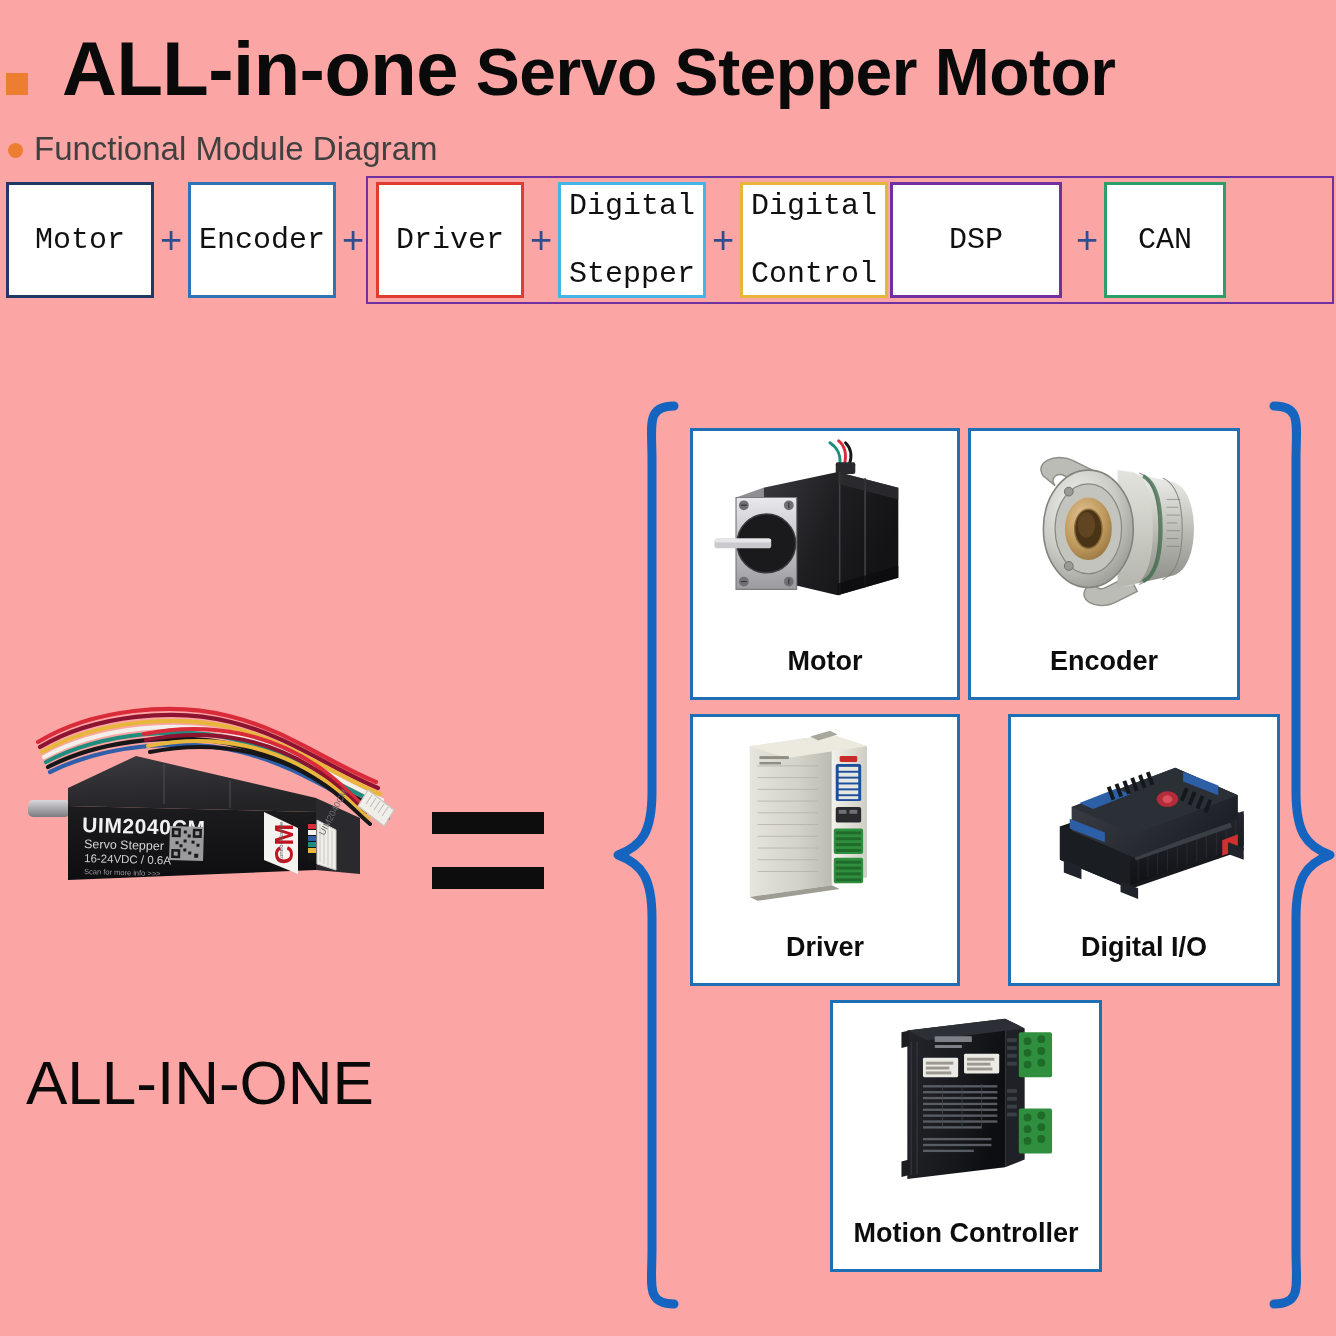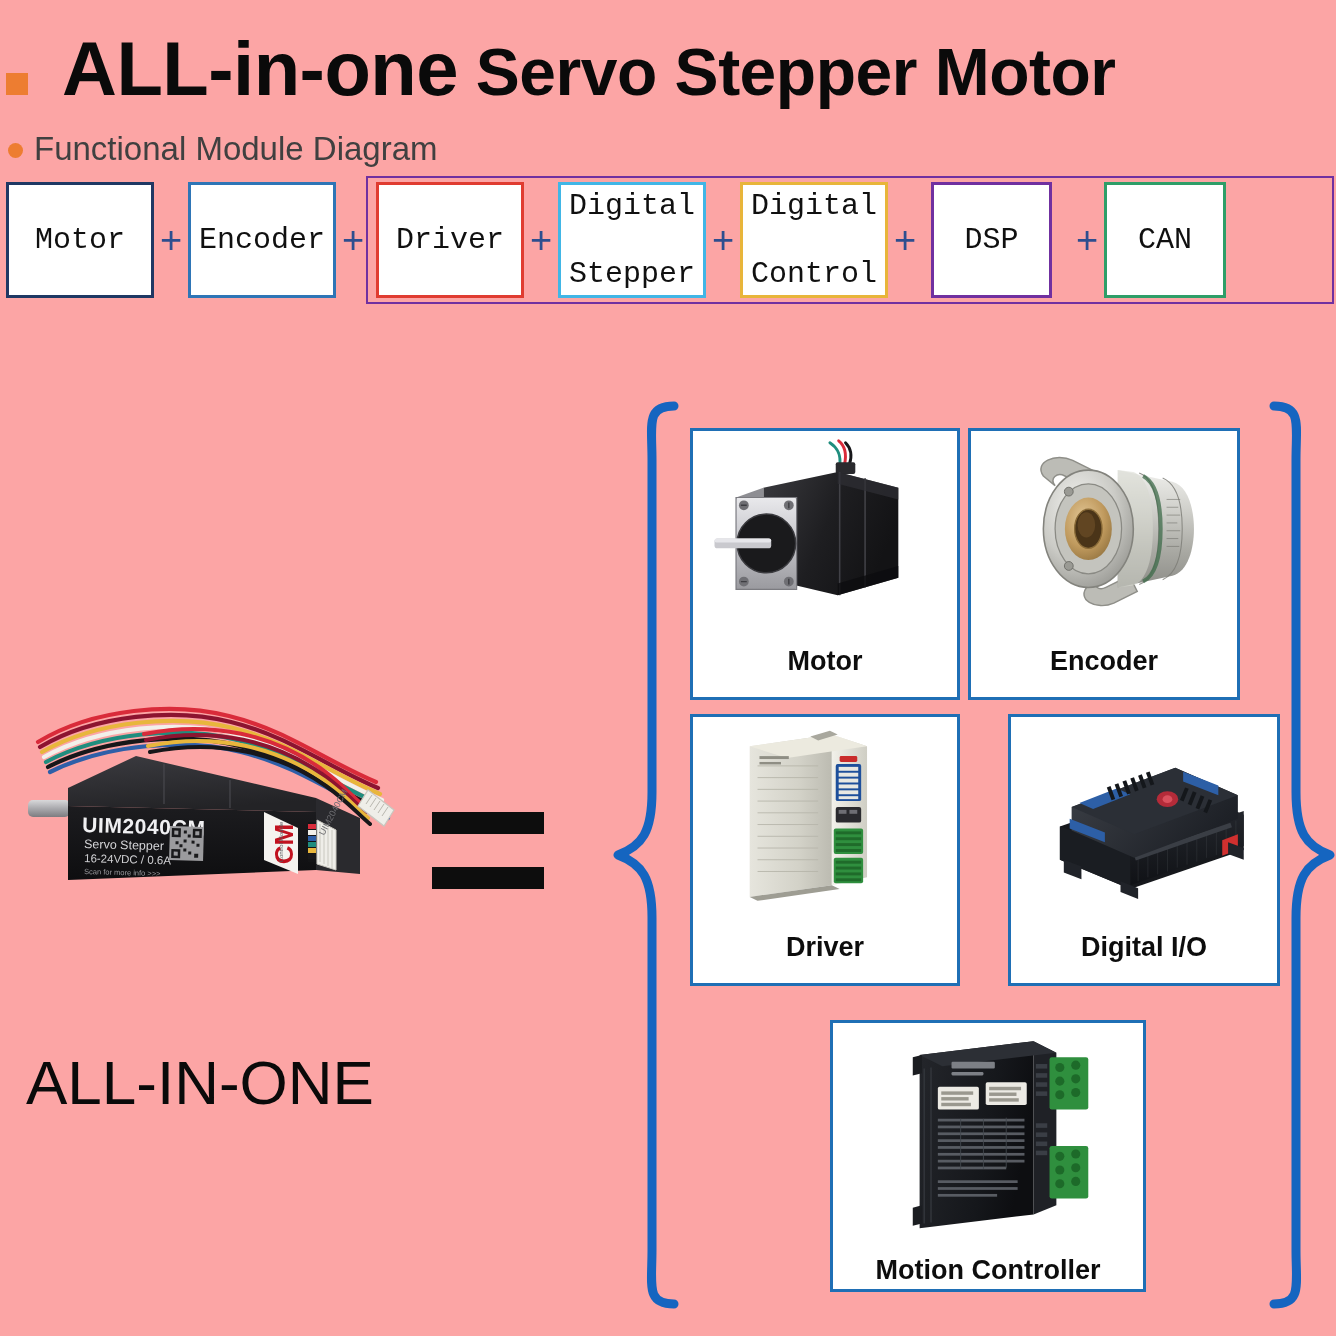--- a/index.html
+++ b/index.html
@@ -82,21 +82,21 @@
   }
   .card-figure { position: relative; flex: 1 1 auto; width: 100%; }
   .card-label {
     font-size: 27px; font-weight: 700; color: #0d0d0d;
     padding-bottom: 20px; text-align: center; white-space: nowrap;
   }
   .card.motor    { left: 0px;   top: 0px;   width: 270px; height: 272px; }
   .card.encoder  { left: 278px; top: 0px;   width: 272px; height: 272px; }
   .card.driver   { left: 0px;   top: 286px; width: 270px; height: 272px; }
   .card.digital  { left: 278px; top: 286px; width: 272px; height: 272px; margin-left: 40px; }
-  .card.motion   { left: 140px; top: 592px; width: 316px; height: 272px; }
+  .card.motion   { left: 140px; top: 572px; width: 272px; height: 272px; }
 
   
   .product { position: absolute; left: 24px; top: 694px; width: 400px; height: 230px; }
 
   
   .art { position: absolute; inset: 0; }
   .art svg { display: block; width: 100%; height: 100%; }
 </style>
 </head>
 <body>
@@ -144,21 +144,21 @@
       <span>+</span>
     </div>
 
     <div class="mbox" style="left:740px;width:148px;border:3px solid #E8B53A;">
       <span><span>Digital</span><br><span>Control</span></span>
     </div>
     <div class="plus" style="left:888px;width:34px;">
       <span>+</span>
     </div>
 
-    <div class="mbox" style="left:931px;width:121px;border:3px solid #7030A0;justify-content:center;">
+    <div class="mbox" style="left:890px;width:172px;border:3px solid #7030A0;justify-content:center;">
       <span>DSP</span>
     </div>
     <div class="plus" style="left:1070px;width:34px;">
       <span>+</span>
     </div>
 
     <div class="mbox" style="left:1104px;width:122px;border:3px solid #2E9E68;">
       <span>CAN</span>
     </div>
   </div>

